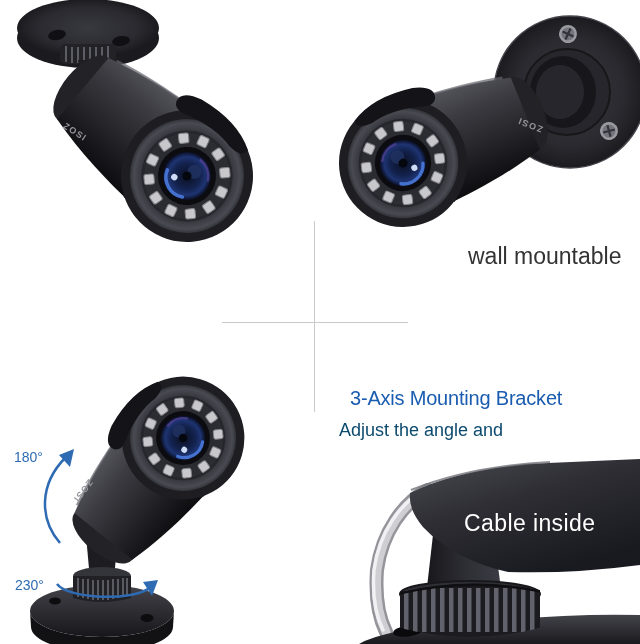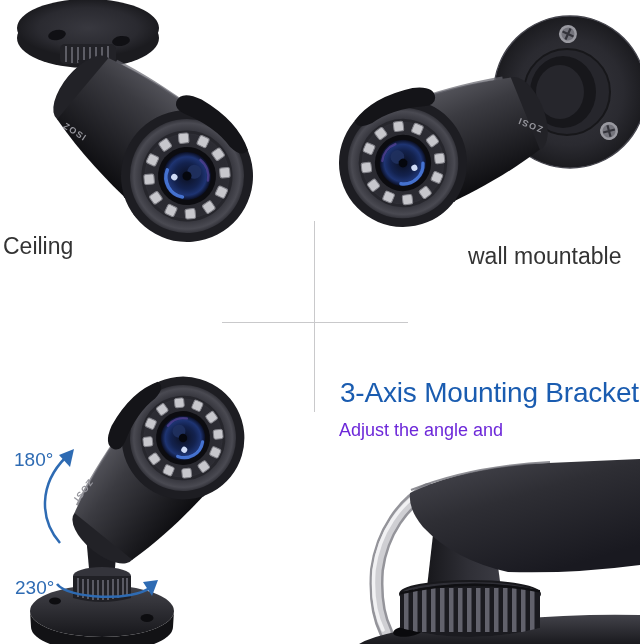--- a/index.html
+++ b/index.html
@@ -4,28 +4,28 @@
 <style>
   html,body { margin:0; padding:0; background:#ffffff; }
   .stage {
     position:relative; width:640px; height:644px; background:#ffffff;
     overflow:hidden; font-family:"Liberation Sans", sans-serif;
   }
   .stage svg.q { position:absolute; display:block; }
   .caption { position:absolute; color:#333333; font-size:23px; line-height:1.1; }
   .cap-ceiling { left:3px;  top:234px; }
   .cap-wall    { left:468px; top:244px; }
-  .deg { position:absolute; color:#2e6bb3; font-size:19px; }
+  .deg { position:absolute; color:#2e6bb3; font-size:14px; }
   .deg-tilt { left:14px; top:449px; }
   .deg-pan  { left:15px; top:577px; }
   .headline {
-    position:absolute; left:339px; top:376px; margin:1px;
-    font-size:28px; font-weight:400; color:#1a5cb0; letter-spacing:-0.2px;
+    position:absolute; left:339px; top:376px; margin:11px;
+    font-size:20px; font-weight:400; color:#1a5cb0; letter-spacing:-0.2px;
   }
-  .sub { position:absolute; left:339px; font-size:18px; color:#6d28d9; white-space:pre; }
+  .sub { position:absolute; left:339px; font-size:18px; color:#0c4a6e; white-space:pre; }
   .sub1 { top:420px; }
   .sub2 { top:444px; }
   .badge-label { position:absolute; left:464px; top:510px; font-size:23px; color:#ffffff; letter-spacing:0.4px; }
   .zosi {
     position:absolute; font-size:9px; font-weight:bold; color:#95959c;
     letter-spacing:1.3px; transform-origin:center;
   }
   .z1 { left:62px;  top:127px; transform:rotate(33deg); }
   .z2 { left:517px; top:120px; transform:rotate(201deg); }
   .z3 { left:70px;  top:486px; transform:rotate(127deg); }
@@ -244,20 +244,20 @@
     </g>
   </svg>
 
   <div class="cross-v"></div>
   <div class="cross-h"></div>
 
   <div class="zosi z1">ZOSI</div>
   <div class="zosi z2">ZOSI</div>
   <div class="zosi z3">ZOSI</div>
 
-  <div class="caption cap-ceiling">Ceiling</div>
   <div class="caption cap-wall">wall mountable</div>
   <div class="deg deg-tilt">180°</div>
   <div class="deg deg-pan">230°</div>
   <h2 class="headline">3-Axis Mounting Bracket</h2>
   <div class="sub sub1">Adjust the angle and</div>
+  <div class="badge-label">Cable inside</div>
 
 </div>
 
 </body></html>

